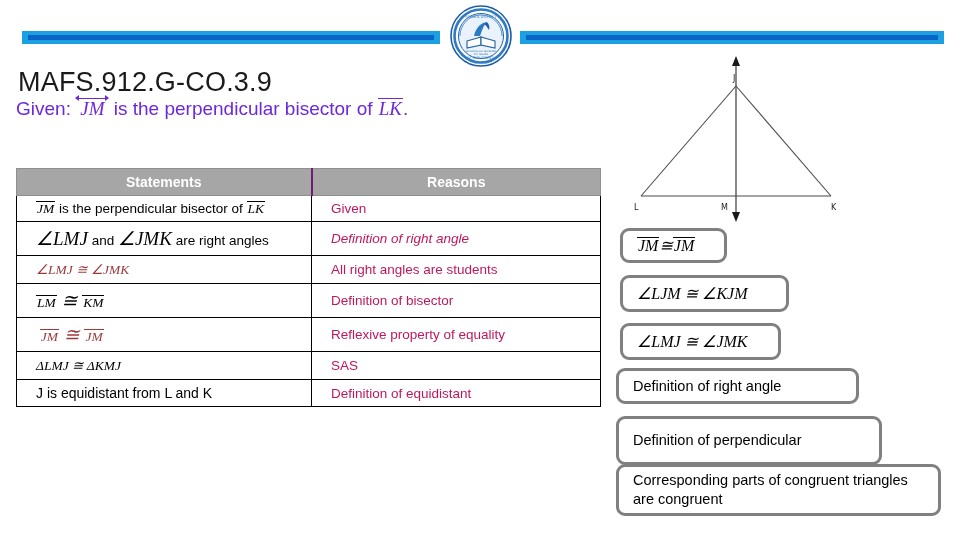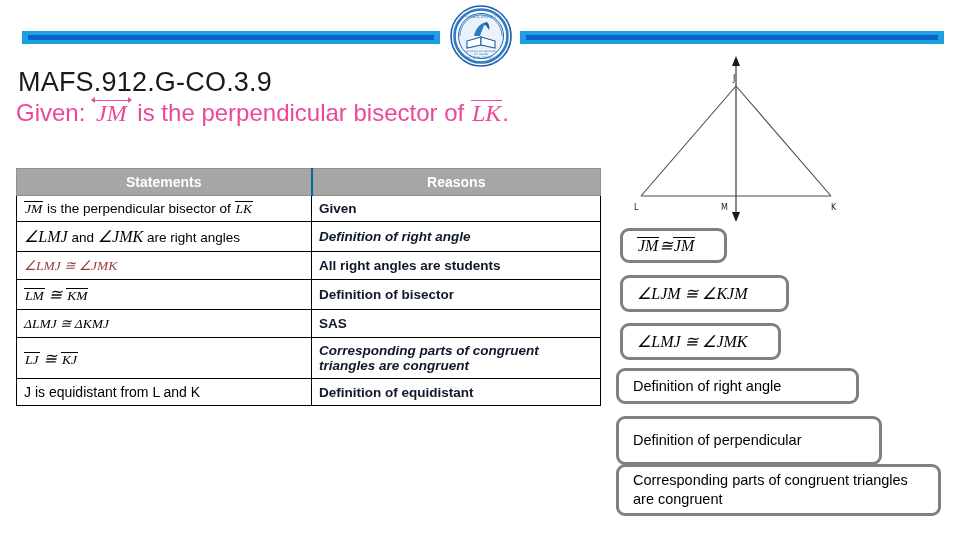--- a/index.html
+++ b/index.html
@@ -31,21 +31,21 @@
 
   
   .page-title{
     position:absolute;left:18px;top:49px;
     font-size:27px;letter-spacing:.2px;color:#1a1a1a;
     white-space:nowrap;
     margin-top:18px;
   }
   .given-block{
     position:absolute;left:16px;top:96px;width:600px;
-    font-size:24px;line-height:1.42;color:#ec4899;
+    font-size:19px;line-height:1.42;color:#6d28d9;
   }
   .given-block .ln{display:block;white-space:nowrap;}
   .mi{font-family:"Liberation Serif", serif;font-style:italic;}
   .ov{border-top:1.4px solid currentColor;padding:0 1px;display:inline-block;line-height:1.05;}
   .lineseg{position:relative;display:inline-block;padding:0 4px;line-height:1.05;}
   .lineseg::before{
     content:"";position:absolute;left:0;right:0;top:-1px;border-top:1.4px solid currentColor;
   }
   .lineseg::after{
     content:"";position:absolute;left:-1px;top:-4.5px;
@@ -59,37 +59,37 @@
   }
 
   
   table.proof{
     position:absolute;left:16px;top:168px;
     width:584px;border-collapse:collapse;
     table-layout:fixed;
   }
   table.proof th,table.proof td{
     border:1.2px solid #000;
-    padding:5px 7px;
+    padding:5px 19px;
     vertical-align:middle;
     font-size:13.5px;
   }
   table.proof th{
     background:#A6A6A6;color:#ffffff;font-weight:bold;
     font-size:14px;padding:5px 16px;text-align:center;
     border-color:#8f8f8f;
   }
-  table.proof th.hdr-sep{border-left:2px solid #0369a1;}
+  table.proof th.hdr-sep{border-left:2px solid #701a75;}
   col.c1{width:295px;}
   col.c2{width:289px;}
   td.st{font-size:15px;}
-  td.rs{font-size:14px;color:#0f172a;font-weight:bold;}
+  td.rs{font-size:14px;color:#be185d;}
   .red{color:#9C3A3A;}
   .ital{font-style:italic;}
-  .math{font-family:"Liberation Serif", serif;font-style:italic;font-size:16px;}
+  .math{font-family:"Liberation Serif", serif;font-style:italic;font-size:19px;}
 
   
   .diagram{position:absolute;left:626px;top:48px;width:320px;height:180px;}
 
   
   .abox{
     position:absolute;
     border:3px solid #808080;
     border-radius:9px;
     background:#ffffff;
@@ -176,32 +176,32 @@
       <td class="rs">All right angles are students</td>
     </tr>
 
     <tr>
       <td class="st">
         <span class="mi ov">LM</span><span class="math"> ≅ </span><span class="mi ov">KM</span>
       </td>
       <td class="rs">Definition of bisector</td>
     </tr>
 
+    <tr>
+      <td class="st red">
+        &nbsp;<span class="mi ov">JM</span><span class="math"> ≅ </span><span class="mi ov">JM</span>
+      </td>
+      <td class="rs">Reflexive property of equality</td>
+    </tr>
 
     <tr>
       <td class="st math">ΔLMJ ≅ ΔKMJ</td>
       <td class="rs">SAS</td>
     </tr>
 
-    <tr>
-      <td class="st">
-        <span class="mi ov">LJ</span><span class="math"> ≅ </span><span class="mi ov">KJ</span>
-      </td>
-      <td class="rs red ital">Corresponding parts of congruent triangles are congruent</td>
-    </tr>
 
     <tr>
       <td class="st" style="font-size:14px">J is equidistant from L and K</td>
       <td class="rs">Definition of equidistant</td>
     </tr>
   </tbody>
 </table>
 
 <div class="diagram">
   <svg viewBox="0 0 320 180" width="320" height="180">

